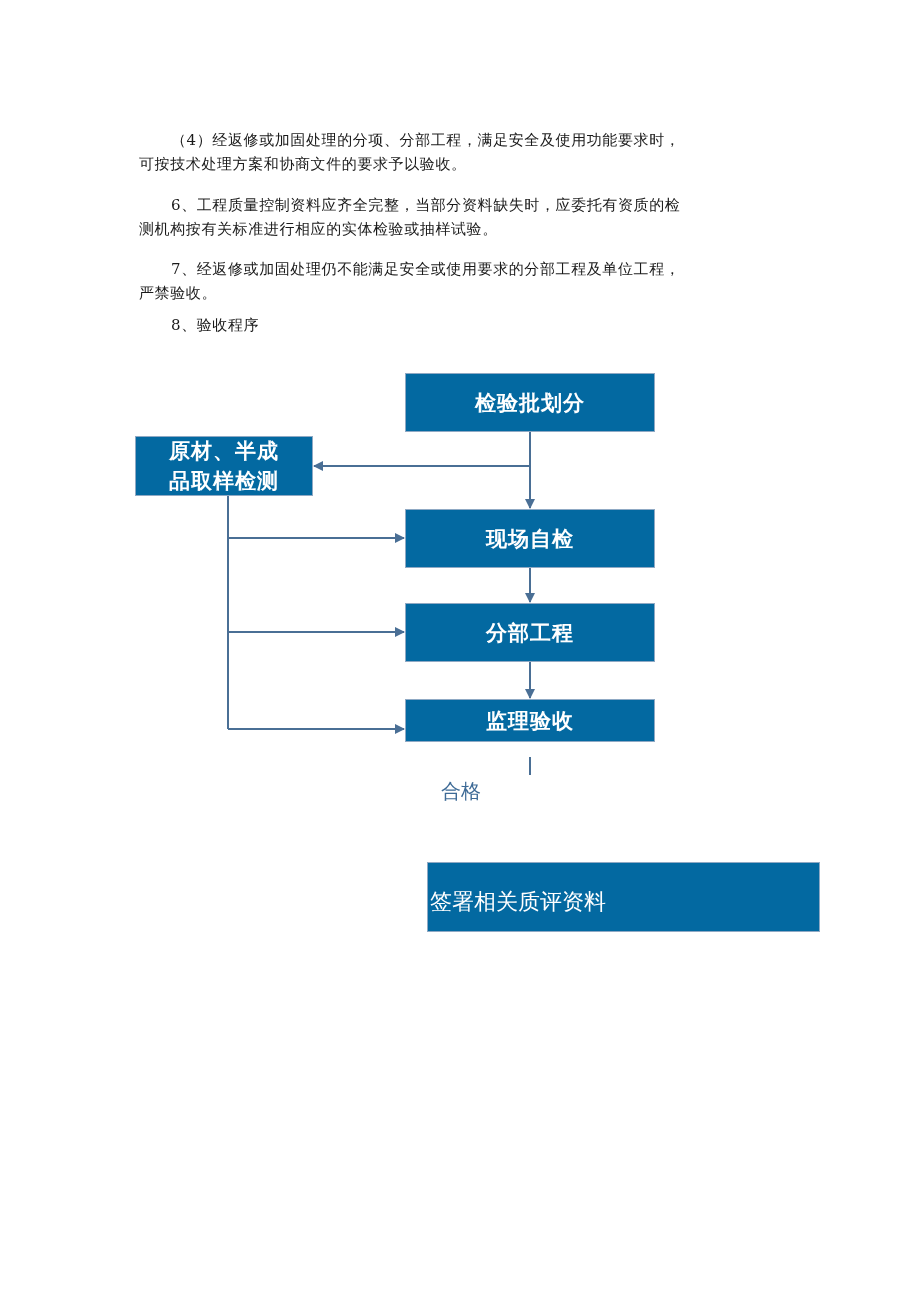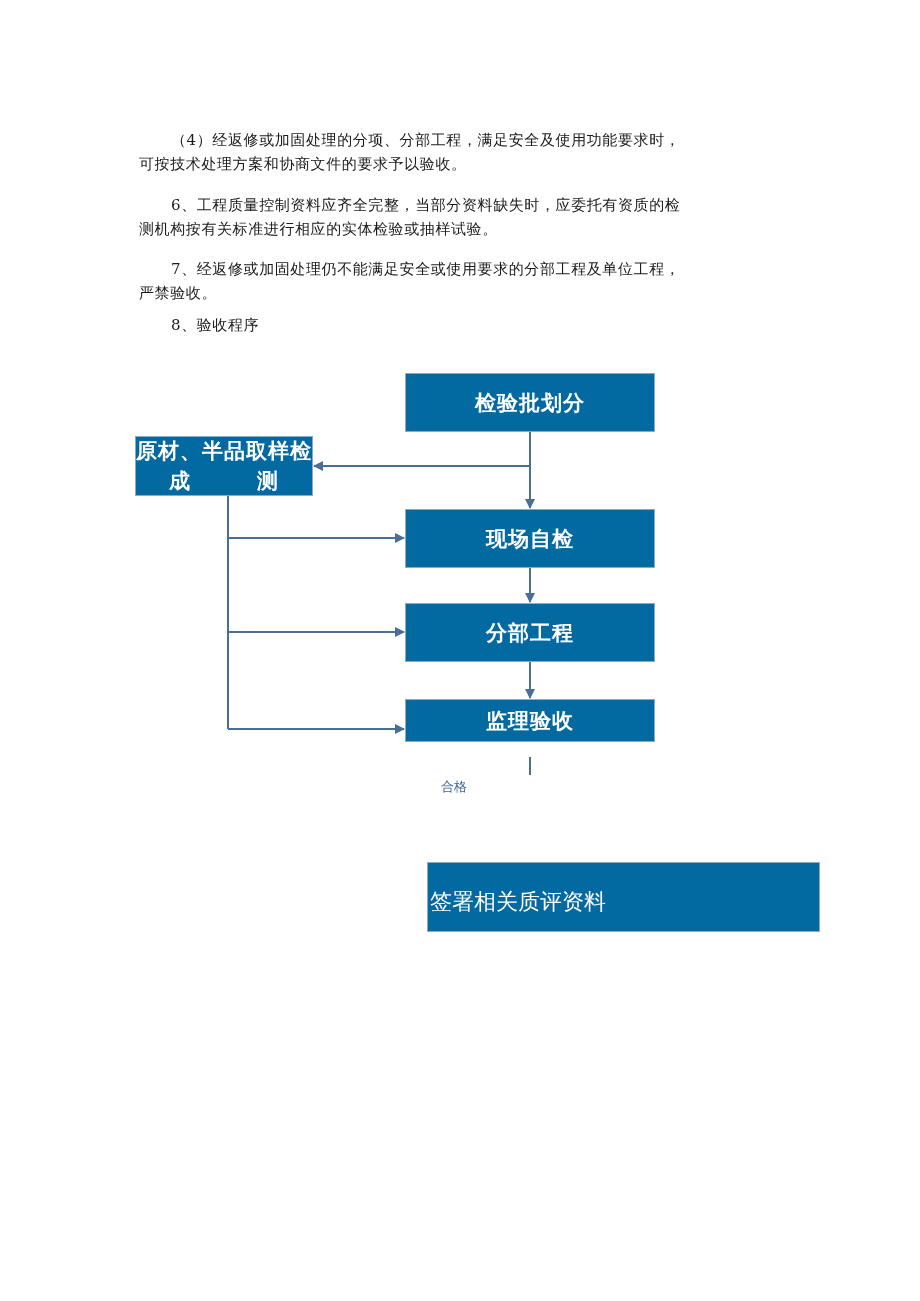--- a/index.html
+++ b/index.html
@@ -3,23 +3,23 @@
 <meta charset="utf-8">
 <style>
   html, body { margin: 0; padding: 0; background: #ffffff; }
   body { width: 920px; height: 1301px; position: relative; overflow: hidden;
          font-family: "DejaVu Serif", "Liberation Serif", serif; color: #1a1a1a; }
   .para { position: absolute; left: 139px; width: 660px; font-size: 15px; line-height: 24px; letter-spacing: 0.6px; margin: 0; }
   .indent { text-indent: 32px; }
   .box { position: absolute; background: #0369a1; color: #ffffff; display: flex; align-items: center; justify-content: center;
          font-family: "DejaVu Sans", "Liberation Sans", sans-serif; font-weight: bold; font-size: 21px; letter-spacing: 1px;
          box-shadow: 0 0 0 1px #8fa9c4; }
-  .box.left { font-size: 21px; line-height: 30px; text-align: center; flex-direction: row; }
+  .box.left { font-size: 21px; line-height: 30px; text-align: center; flex-direction: column; }
   .box.final { justify-content: flex-start; font-weight: normal; font-size: 22px; letter-spacing: 0; padding-left: 2px; }
-  .label { position: absolute; color: #3d6a96; font-family: "DejaVu Sans", "Liberation Sans", sans-serif; font-size: 13px; }
+  .label { position: absolute; color: #3d6a96; font-family: "DejaVu Sans", "Liberation Sans", sans-serif; font-size: 20px; }
   svg.lines { position: absolute; left: 0; top: 0; }
 </style>
 </head>
 <body>
 
 <p class="para indent" style="top:128px;">
   <span>（4）经返修或加固处理的分项、分部工程，满足安全及使用功能要求时，</span><br>
   <span style="margin-left:-32px;display:inline-block;">可按技术处理方案和协商文件的要求予以验收。</span>
 </p>
 <p class="para indent" style="top:193px;">

